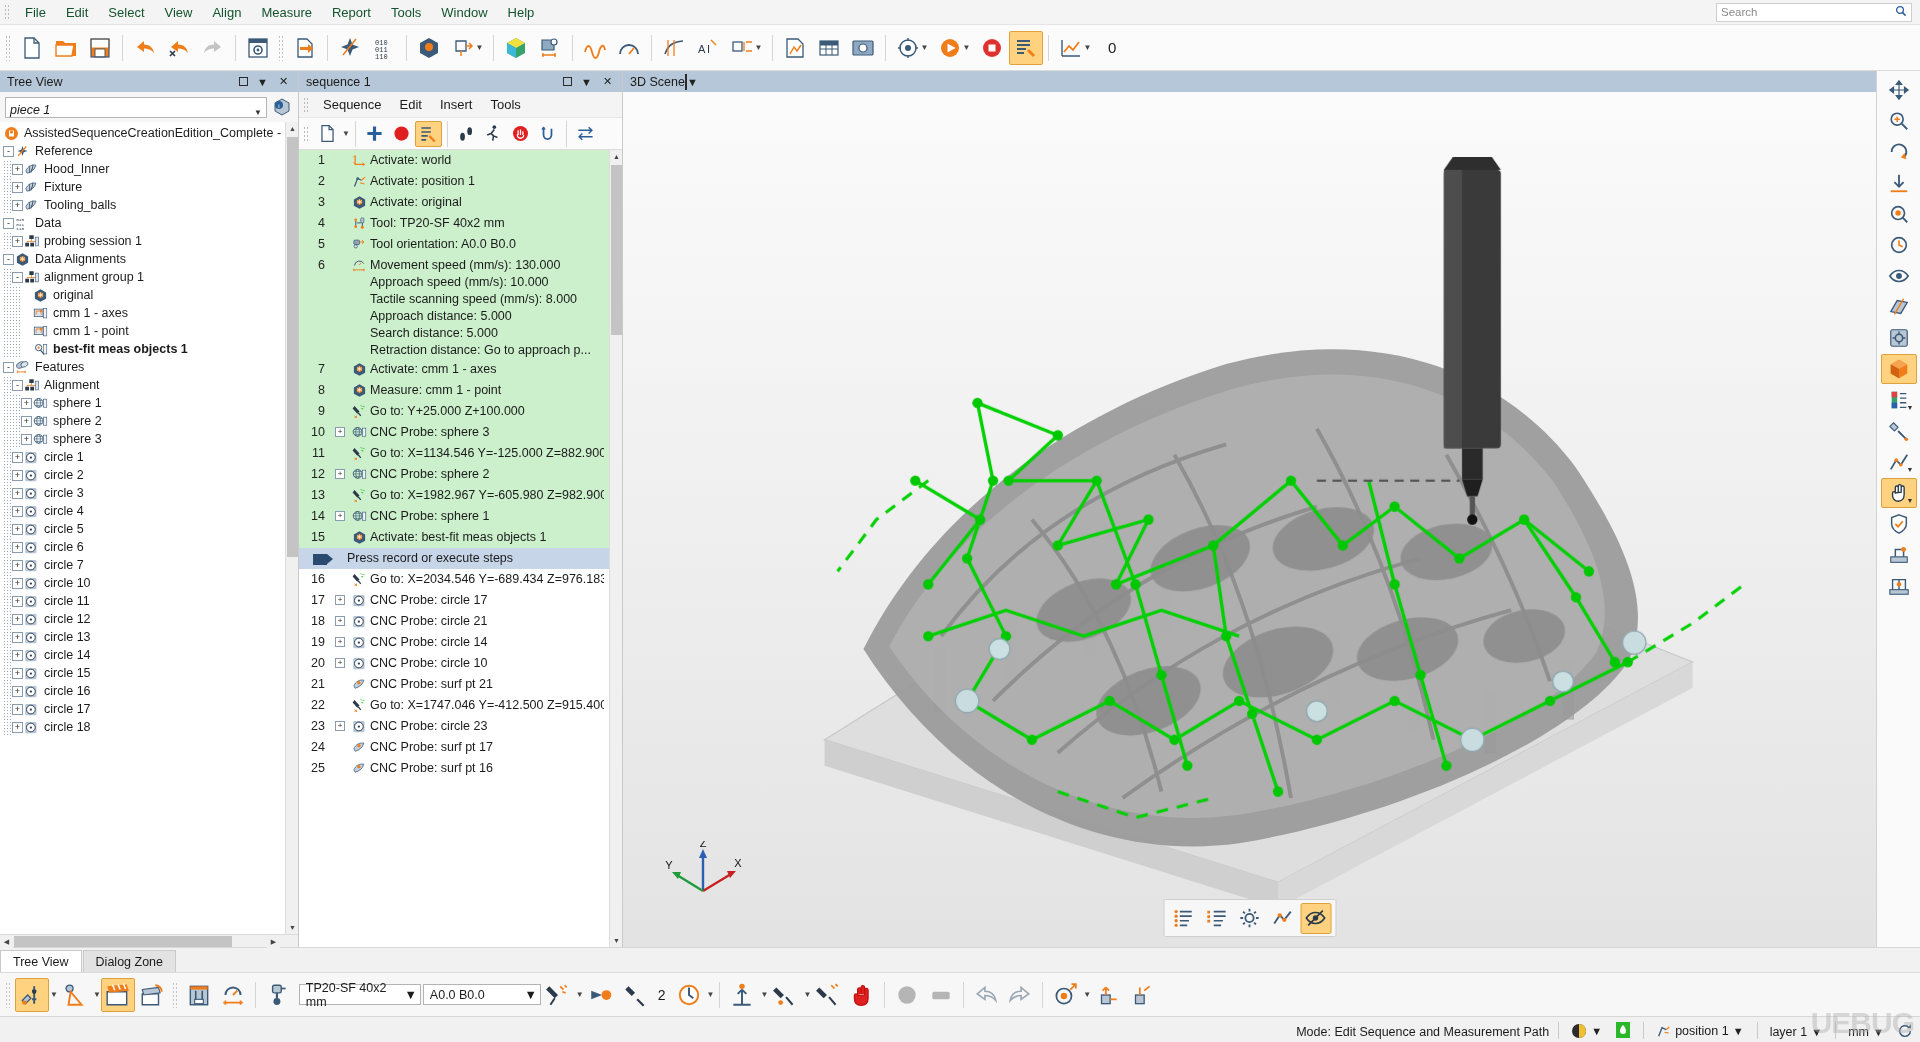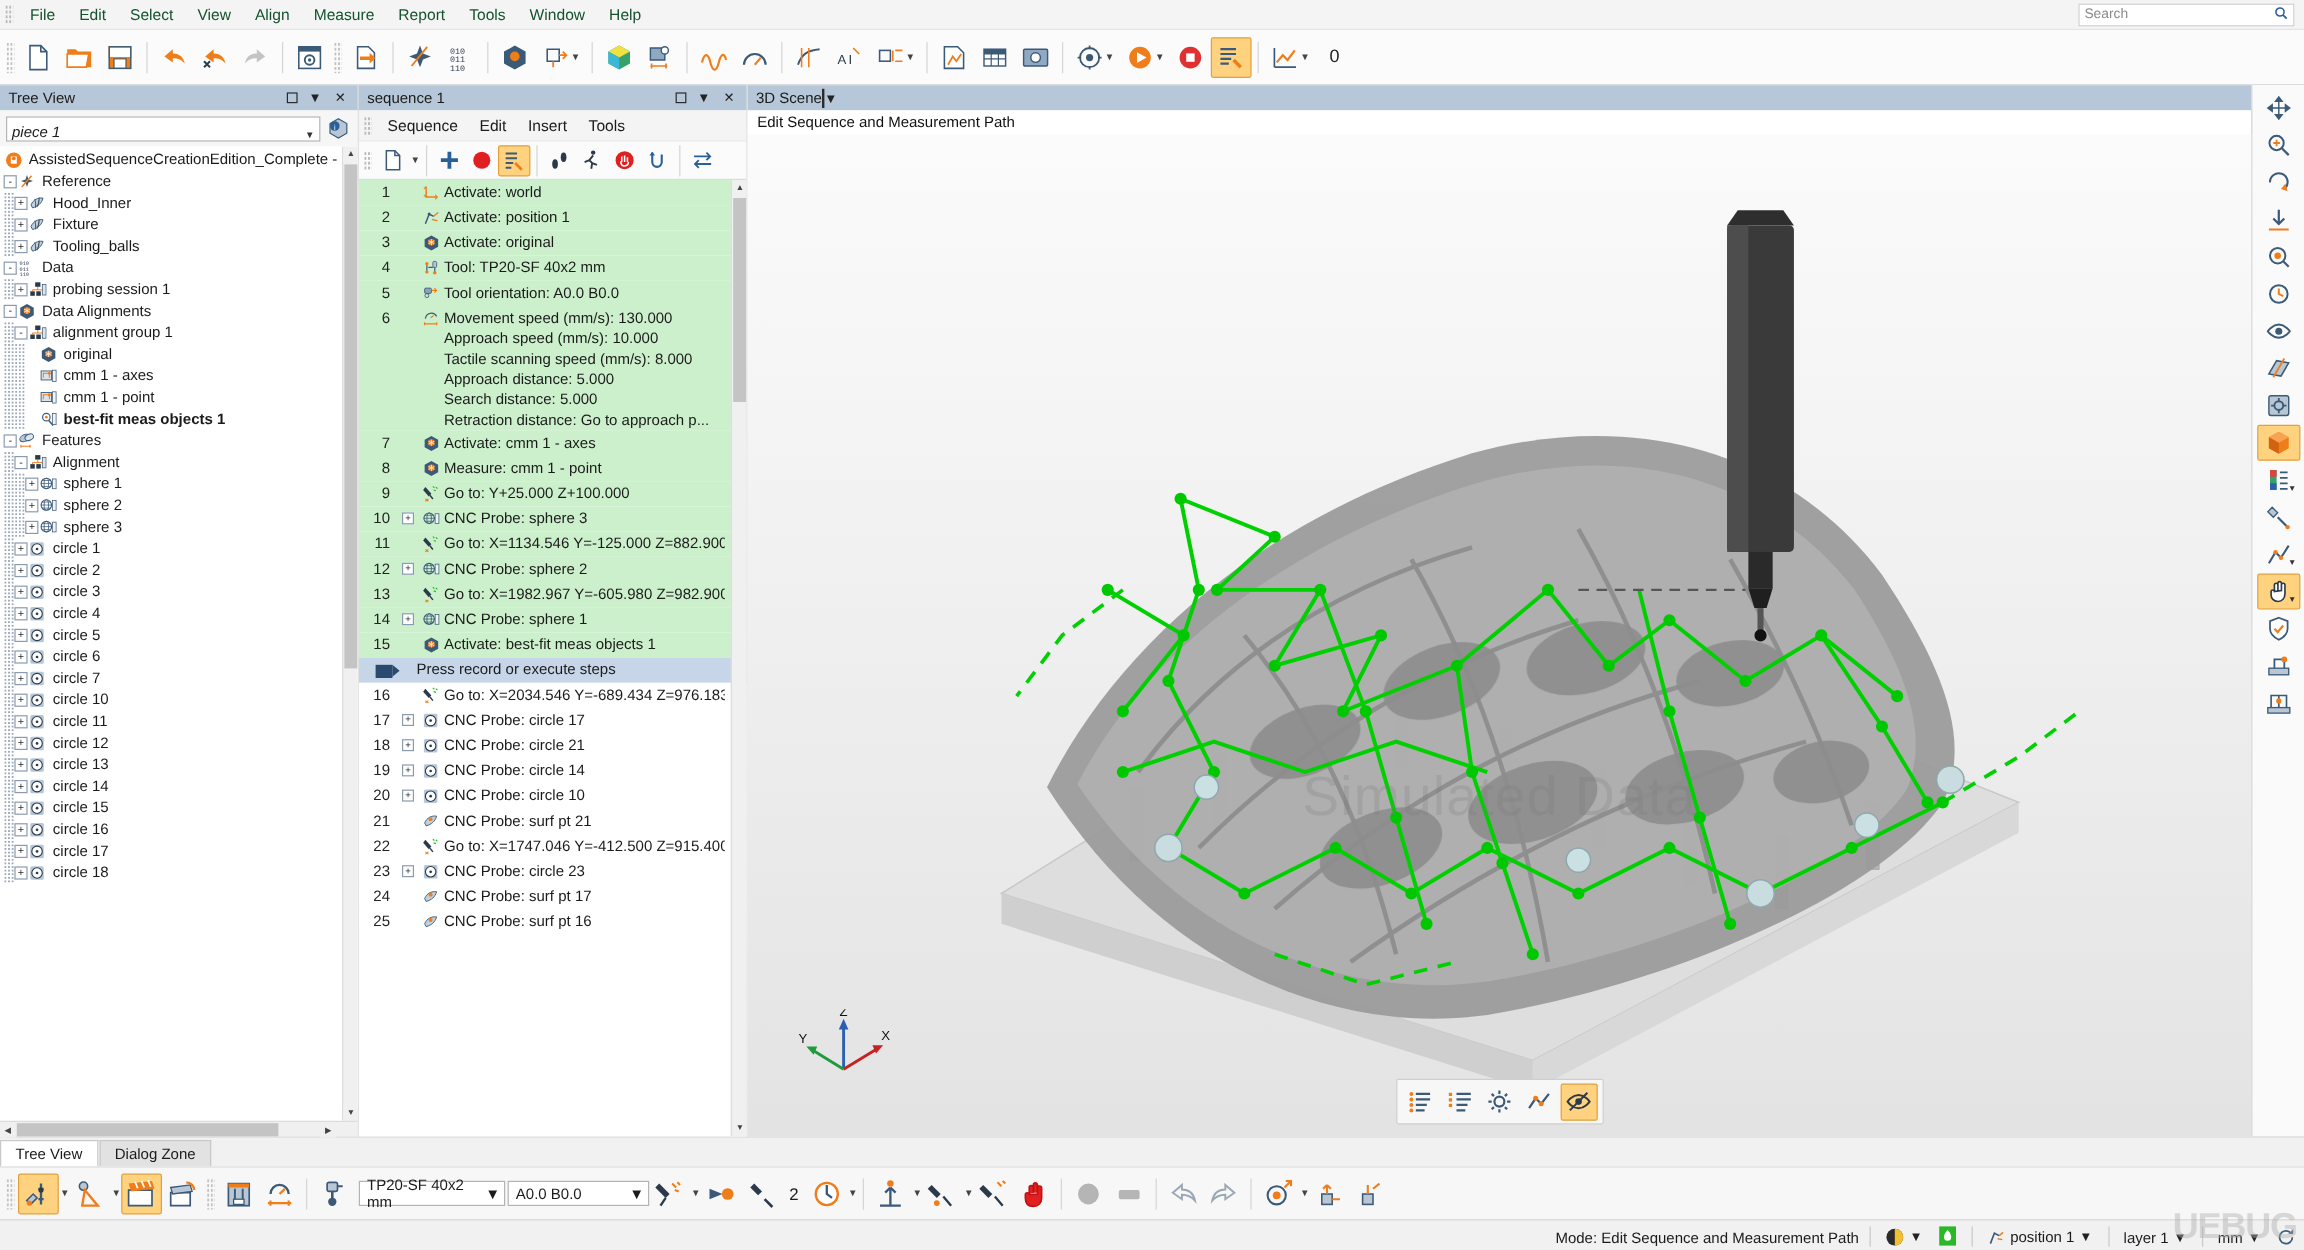--- a/index.html
+++ b/index.html
@@ -26,21 +26,21 @@
   .wbtn { width:46px; height:26px; display:flex;align-items:center;justify-content:center;
           font-size:15px; color:#333; }
 
   
   .menubar { height:25px; background:#f4f4f4; display:flex; align-items:center;
              border-bottom:1px solid #e4e4e4; flex:0 0 25px; position:relative;}
   .gripv { width:7px; height:16px; margin:0 4px 0 4px;
            background-image:radial-gradient(#b9b9b9 1px, transparent 1px);
            background-size:3px 4px; }
   .menubar .mi { padding:3px 10px; font-size:13px; color:#14532d; }
-  .searchbox { margin-left:auto; margin-right:8px; width:180px; height:19px; background:#fff;
+  .searchbox { margin-left:auto; margin-right:8px; width:196px; height:19px; background:#fff;
       border:1px solid #cfcfcf; display:flex; align-items:center; padding:0 4px; font-size:11.5px;
       color:#8a8a8a; }
   .searchbox .sicon{ margin-left:auto; color:#2a6099; font-size:11px;}
 
   
   .toolbar { height:46px; background:#fbfbfb; border-bottom:1px solid #dcdcdc;
              display:flex; align-items:center; flex:0 0 46px; padding-left:2px; }
   .tbtn { width:34px;height:34px;display:flex;align-items:center;justify-content:center;
           border:1px solid transparent;border-radius:2px; position:relative;}
   .tbtn.active{background:#ffd27f;border-color:#e0a03a;}
@@ -1343,21 +1343,20 @@
     </div>
 
     <div class="panel scenepanel">
       <div class="scenehdr">
         <span>3D Scene</span>
         <span class="pbtns">
           <span class="pin"></span>
           <span class="pbtn">▼</span>
         </span>
       </div>
-      <div class="scenemode">Edit Sequence and Measurement Path</div>
       <div class="sceneview">
         
         <svg width="100%" height="100%" viewBox="0 0 896 660" preserveAspectRatio="xMidYMid meet">
 
           <polygon points="120,500 440,300 790,440 470,610" fill="#dedede" stroke="#c8c8c8" stroke-width="1"></polygon>
           <polygon points="120,500 120,520 470,630 470,610" fill="#cfcfcf"></polygon>
           <polygon points="470,610 470,630 790,460 790,440" fill="#d8d8d8"></polygon>
 
           <g fill="#b8b8b8" stroke="#a8a8a8" stroke-width="0.8">
             <rect x="205" y="430" width="8" height="48"></rect>
@@ -1477,21 +1476,20 @@
             <polygon points="598,60 642,60 635,50 605,50" fill="#2e2e2e"></polygon>
             <rect x="612" y="275" width="16" height="24" fill="#2a2a2a"></rect>
             <polygon points="612,299 628,299 624,312 616,312" fill="#1f1f1f"></polygon>
             <rect x="618" y="312" width="4" height="16" fill="#555"></rect>
             <circle cx="620" cy="330" r="4" fill="#111"></circle>
           </g>
 
           <path d="M500,300 L610,300" stroke="#555" stroke-width="1.6" stroke-dasharray="7 5" fill="none"></path>
         </svg>
 
-        <div class="watermark">Simulated Data</div>
 
         
         <div class="triad">
           <svg width="80" height="70" viewBox="0 0 80 70">
             <line x1="38" y1="50" x2="38" y2="14" stroke="#2b5fb0" stroke-width="2.4"></line>
             <polygon points="38,8 34,17 42,17" fill="#2b5fb0"></polygon>
             <text x="38" y="6" font-size="11" fill="#111" text-anchor="middle" font-family="Liberation Sans, sans-serif">Z</text>
             <line x1="38" y1="50" x2="66" y2="33" stroke="#c72222" stroke-width="2.4"></line>
             <polygon points="71,30 62,30 65,37" fill="#c72222"></polygon>
             <text x="73" y="26" font-size="11" fill="#111" text-anchor="middle" font-family="Liberation Sans, sans-serif">X</text>

